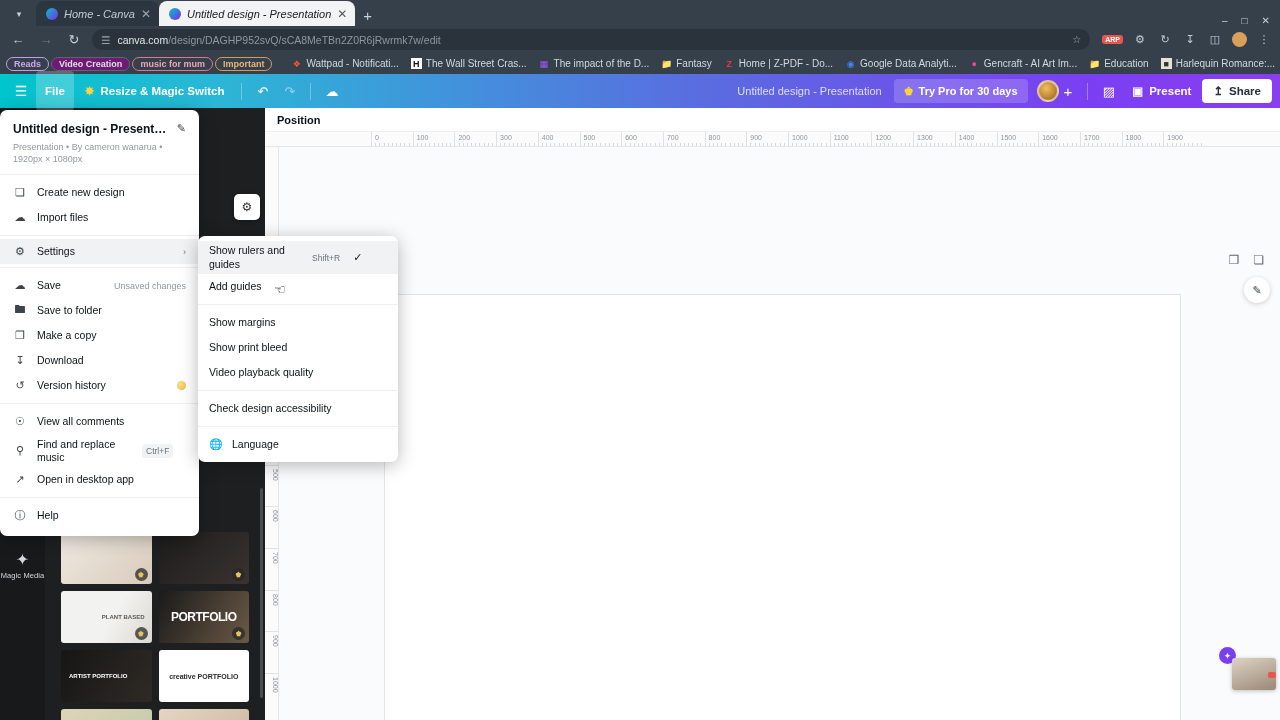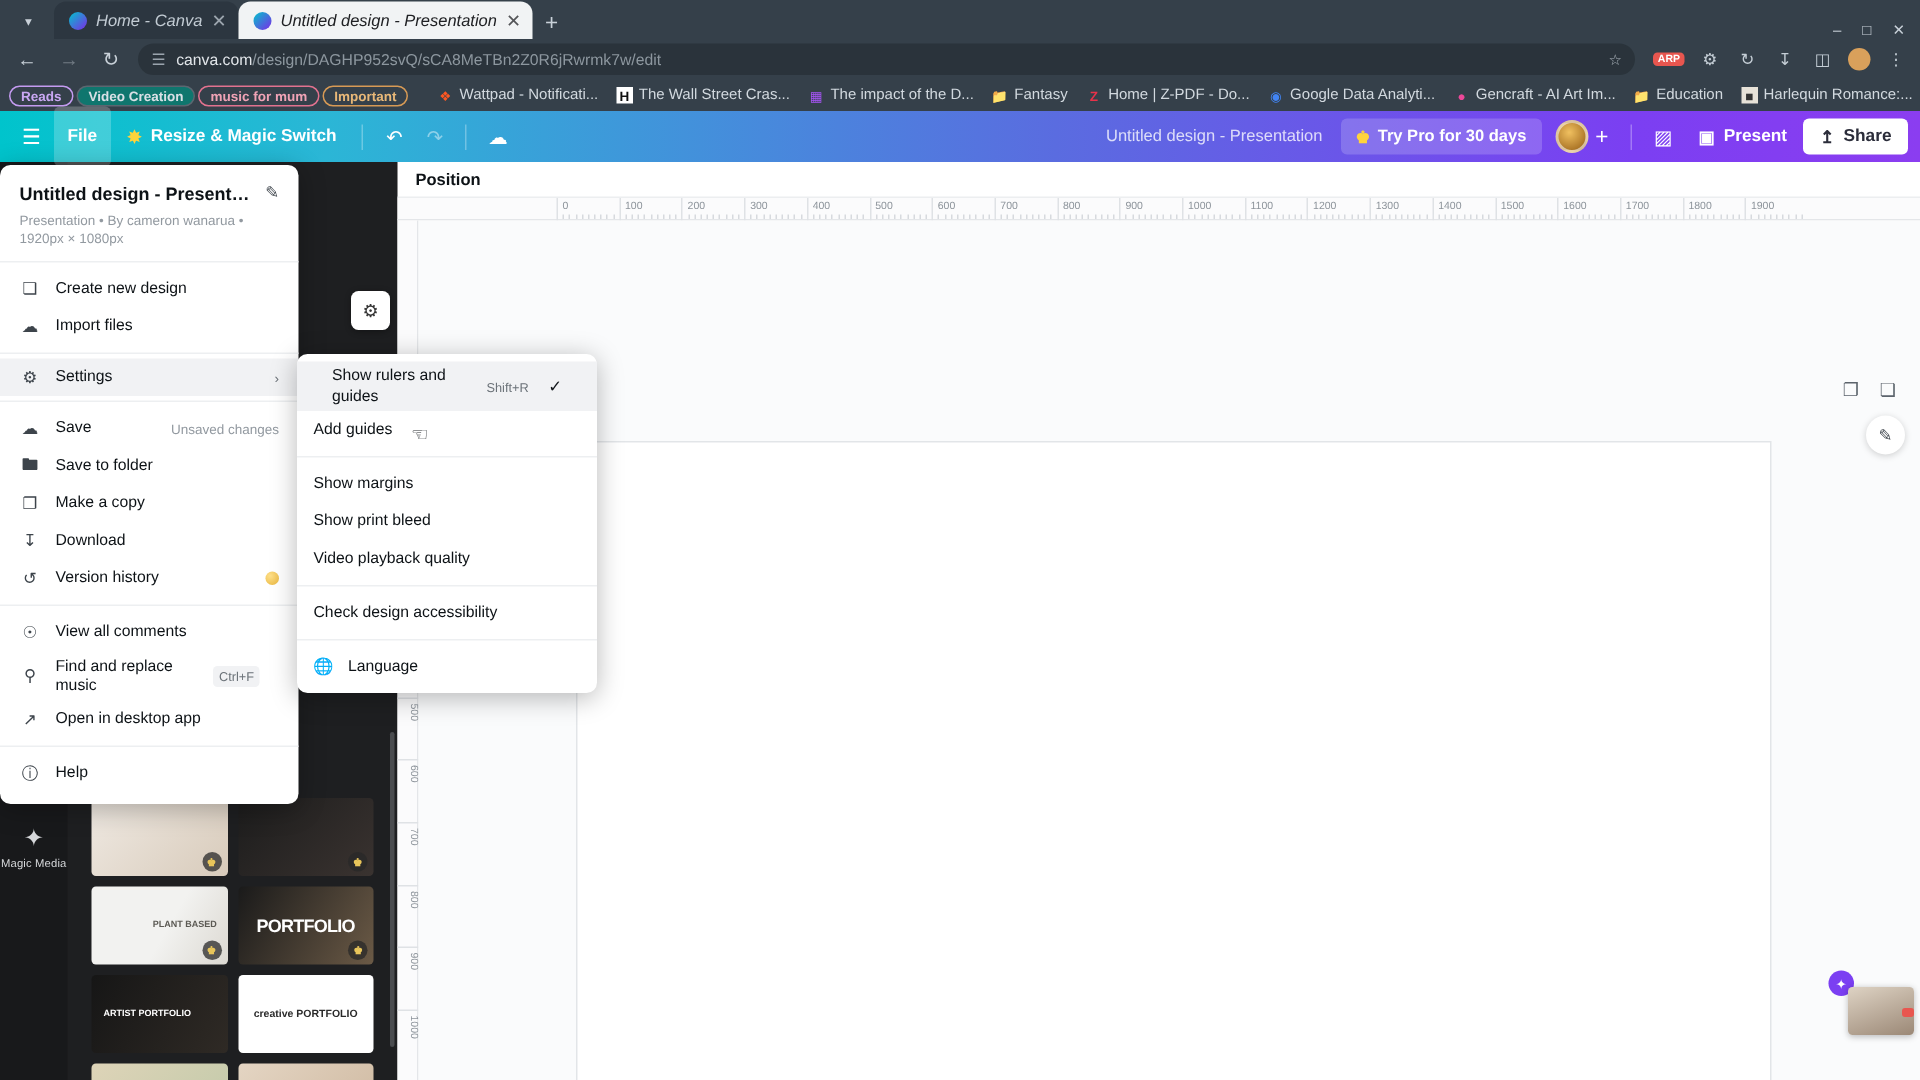--- a/index.html
+++ b/index.html
@@ -182,21 +182,21 @@
   .fm-dot { width: 9px; height: 9px; border-radius: 50%;
             background: radial-gradient(circle at 35% 32%, #ffe08a, #e8b53c); }
   .fm-group { padding: 5px 0; }
 
   
   .submenu {
     position: absolute; left: 238px; top: 236px; width: 200px; height: 226px;
     background: #fff; border-radius: 7px; box-shadow: 0 3px 18px rgba(0,0,0,.28); z-index: 41;
     font-size: 10.5px; color: #0d1216; padding: 5px 0;
   }
-  .sm-item { min-height: 25px; display: flex; align-items: center; gap: 9px; padding: 3px 11px; justify-content: center; }
+  .sm-item { min-height: 25px; display: flex; align-items: center; gap: 9px; padding: 3px 11px; }
   .sm-item.sel { background: #f1f2f4; }
   .sm-lb { flex: 1; line-height: 1.3; }
   .sm-kbd { font-size: 8.5px; color: #6b7278; background: #f1f2f4; border-radius: 3px; padding: 2px 4px; }
   .sm-check { font-size: 11px; color: #12161a; }
   .sm-div { height: 1px; background: #edeff1; margin: 5px 0; }
 
   .cursor { position: absolute; left: 274px; top: 282px; font-size: 13px; color: #22262a; z-index: 60; }
 </style>
 </head>
 <body>
@@ -244,21 +244,21 @@
       <span class="oi">◫</span>
       <span class="avatar-sm"></span>
       <span class="oi">⋮</span>
     </div>
   </div>
 
   <div class="bookmarks">
     <div class="bm chip" style="border-color:#c49bf0;color:#c9a7f2;">
         <span>Reads</span>
       </div>
-    <div class="bm chip" style="border-color:#5b6670;color:#d9e0e6;background:#0f766e;">
+    <div class="bm chip" style="border-color:#5b6670;color:#d9e0e6;background:#701a75;">
         <span>Video Creation</span>
       </div>
     <div class="bm chip" style="border-color:#e2728f;color:#f0a3b6;">
         <span>music for mum</span>
       </div>
     <div class="bm chip" style="border-color:#d79a55;color:#e8b878;">
         <span>Important</span>
       </div>
     <div class="bm-sep"></div>
     <div class="bm">

